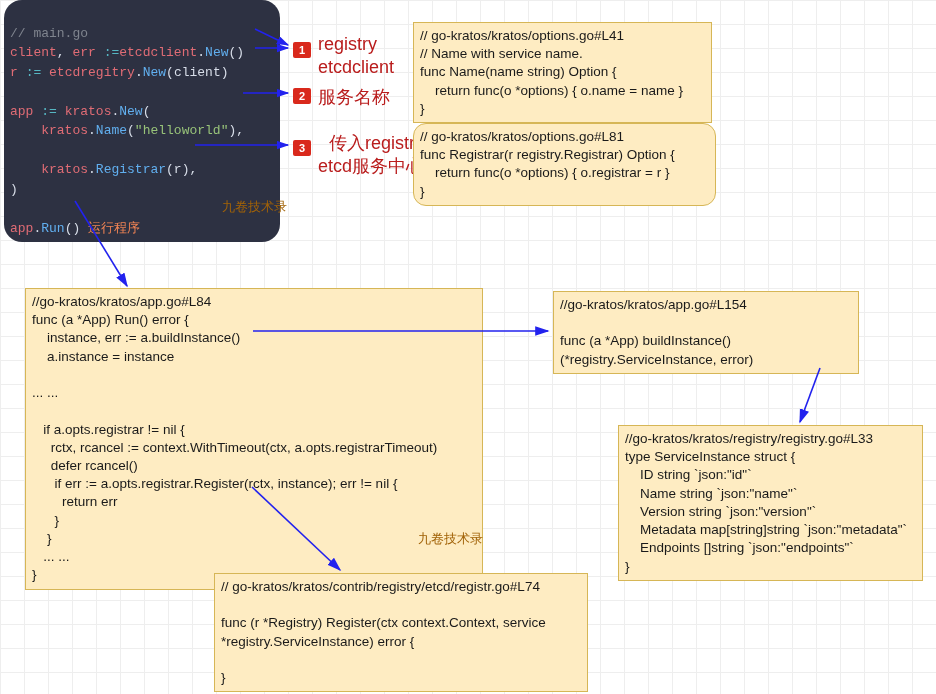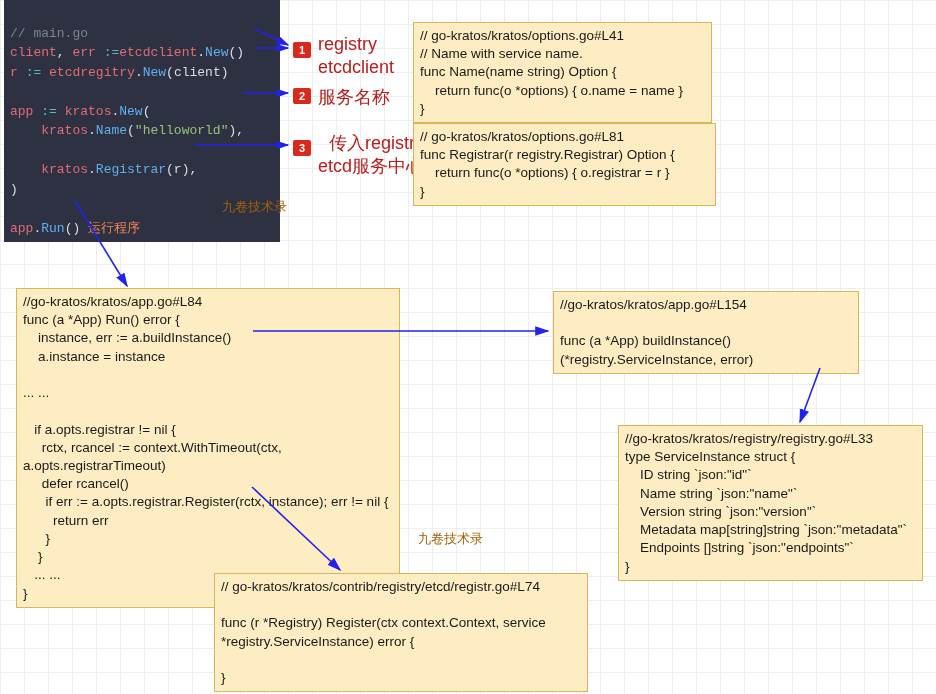--- a/index.html
+++ b/index.html
@@ -25,20 +25,21 @@
   }
   .dark-code {
     position: absolute;
     background: #2d3142;
     color: #d8dee9;
     padding: 4px 6px;
     white-space: pre;
     font-family: Consolas, "Courier New", monospace;
     font-size: 13px;
     line-height: 1.5;
+    border-radius: 18px;
   }
   .dark-code .var  { color: #e06c75; }
   .dark-code .op   { color: #56b6c2; }
   .dark-code .call { color: #61afef; }
   .dark-code .str  { color: #98c379; }
   .dark-code .cmt  { color: #7f848e; }
   .dark-code .cn   { color: #ef8354; }
 
   .note-box {
     position: absolute;
@@ -102,25 +103,25 @@
 etcdclient</div>
 <div class="red-label" style="left:318px; top:86px;text-align:center;">服务名称</div>
 <div class="red-label" style="left:318px; top:132px;text-align:right;">传入registry
 etcd服务中心</div>
 
 <div class="note-box" style="left:413px; top:22px;  width:299px;">// go-kratos/kratos/options.go#L41
 // Name with service name.
 func Name(name string) Option {
     return func(o *options) { o.name = name }
 }</div>
-<div class="note-box" style="left:413px; top:123px; width:303px;">// go-kratos/kratos/options.go#L81
+<div class="note-box" style="left:413px; top:123px; width:303px;border-radius:13px;">// go-kratos/kratos/options.go#L81
 func Registrar(r registry.Registrar) Option {
     return func(o *options) { o.registrar = r }
 }</div>
-<div class="note-box" style="left:16px;  top:288px; width:384px;">//go-kratos/kratos/app.go#L84
+<div class="note-box" style="left:25px;  top:288px; width:458px;">//go-kratos/kratos/app.go#L84
 func (a *App) Run() error {
     instance, err := a.buildInstance()
     a.instance = instance
 
 ... ...
 
    if a.opts.registrar != nil {
      rctx, rcancel := context.WithTimeout(ctx, a.opts.registrarTimeout)
      defer rcancel()
       if err := a.opts.registrar.Register(rctx, instance); err != nil {

